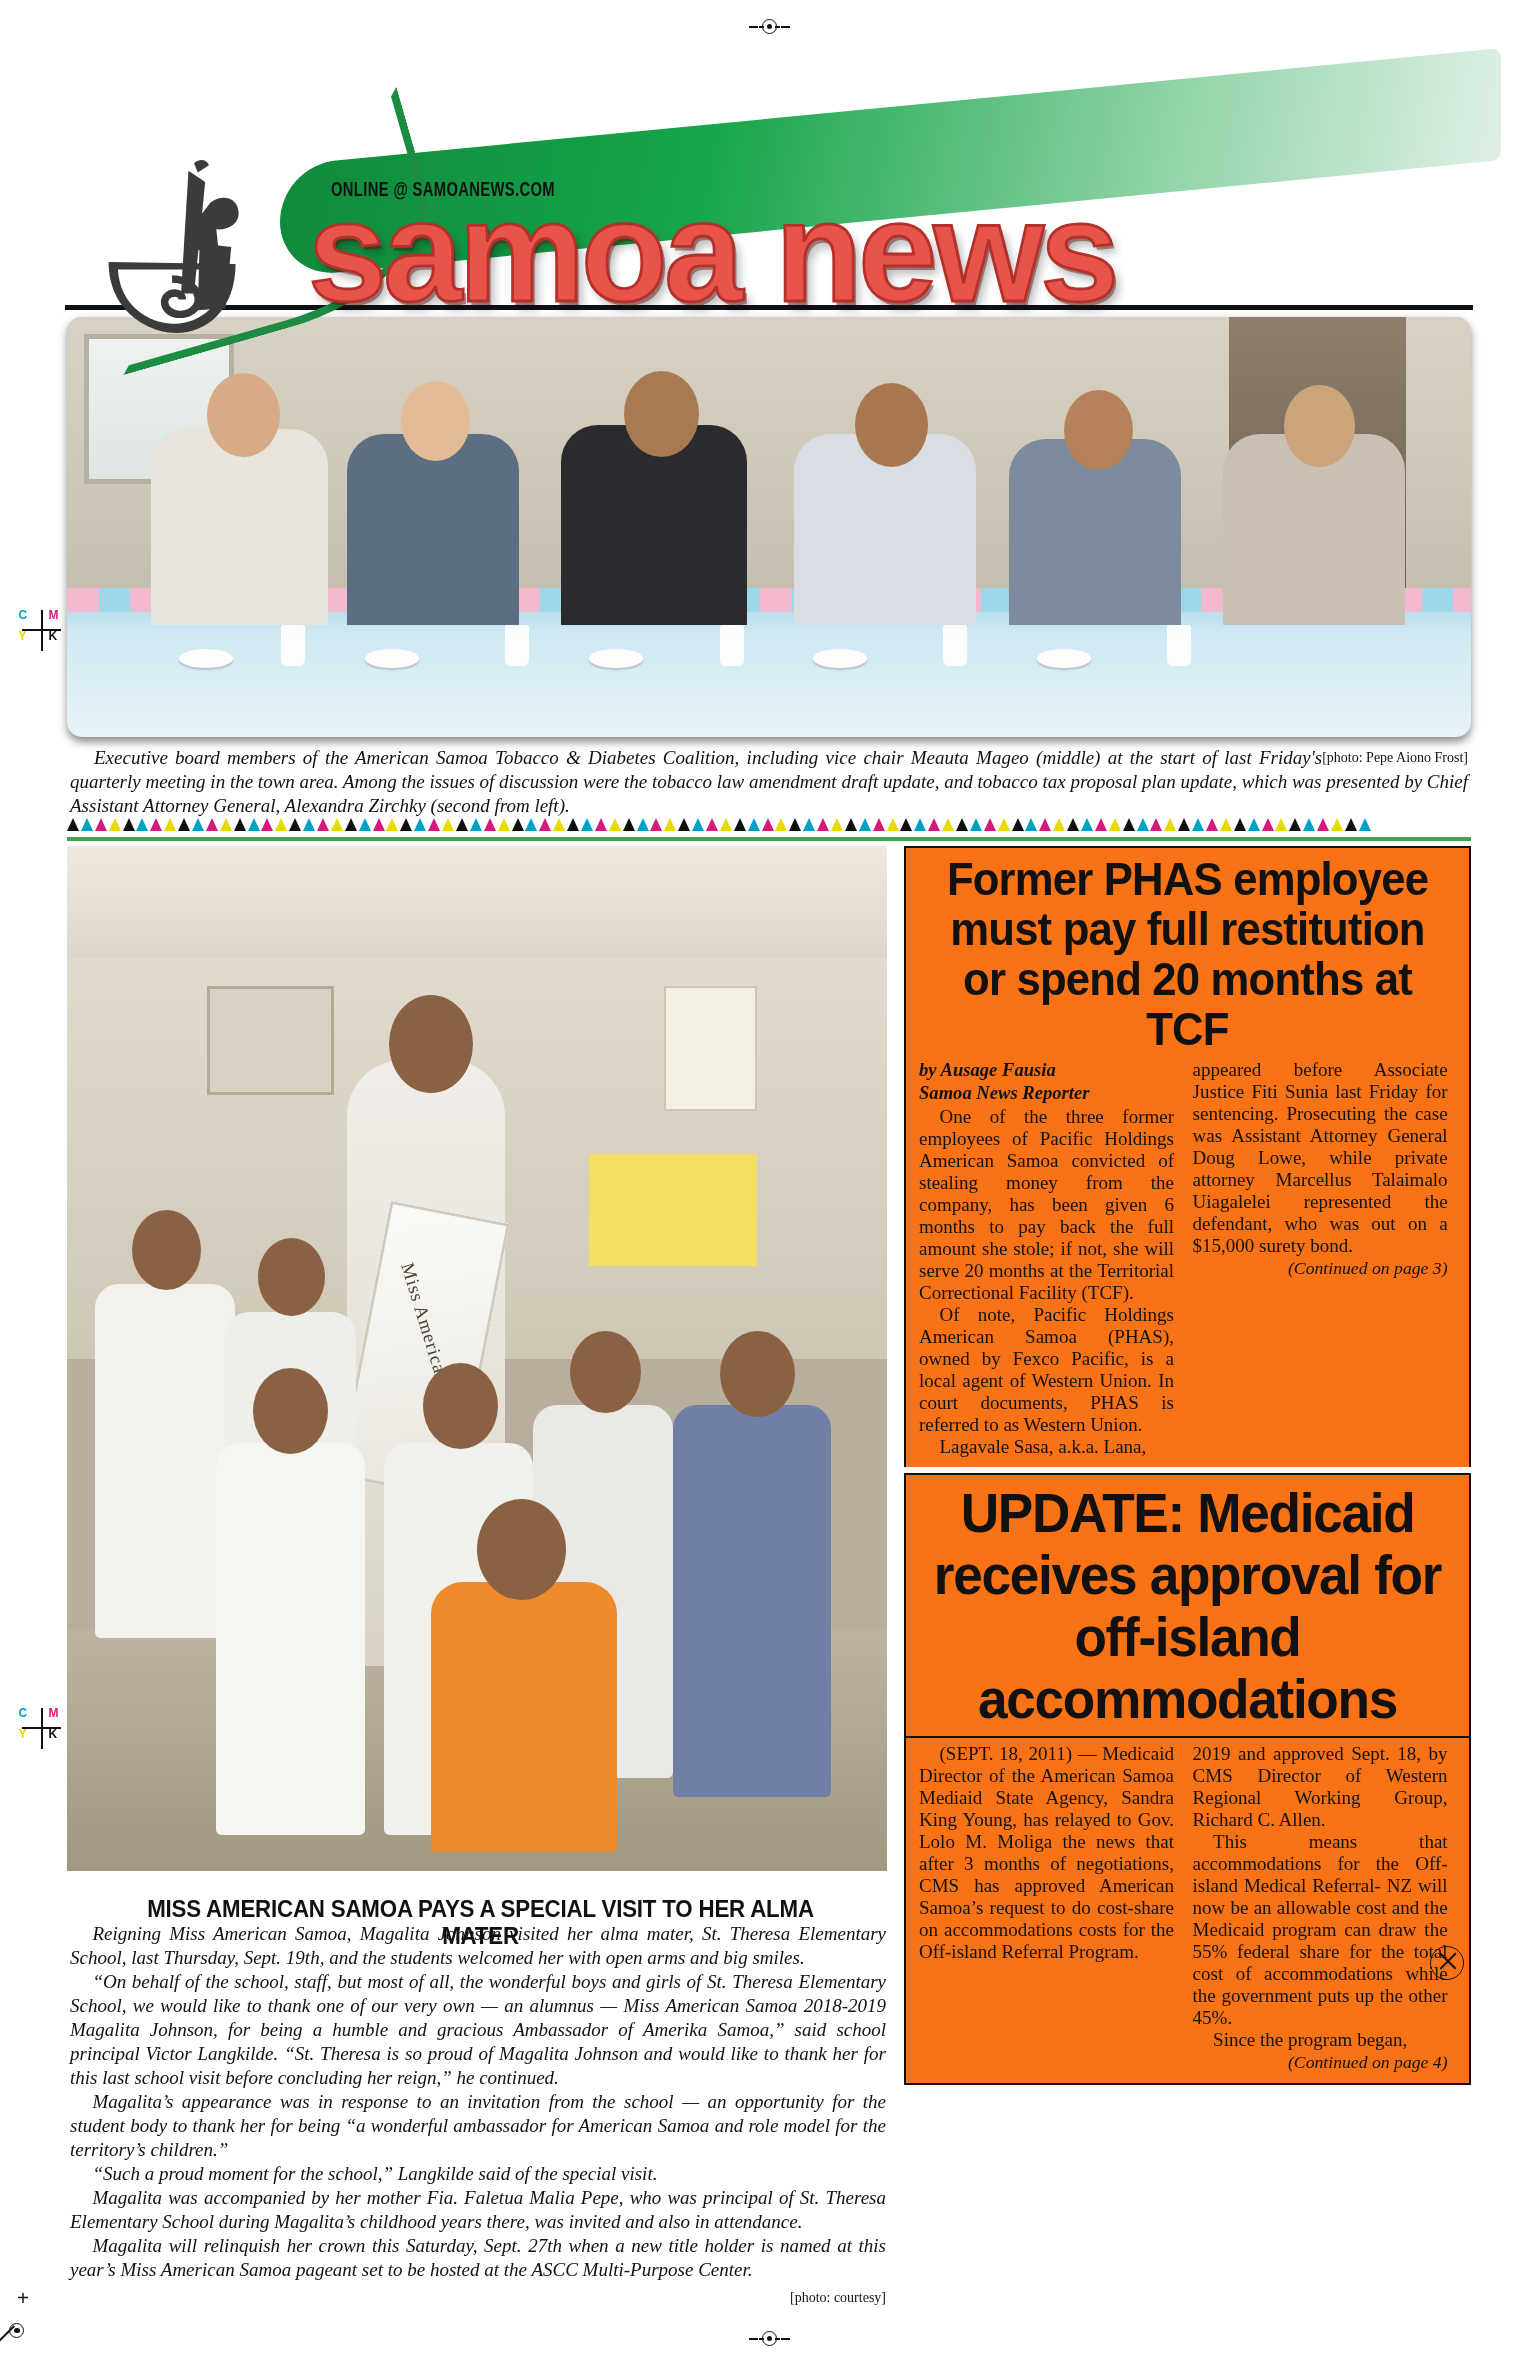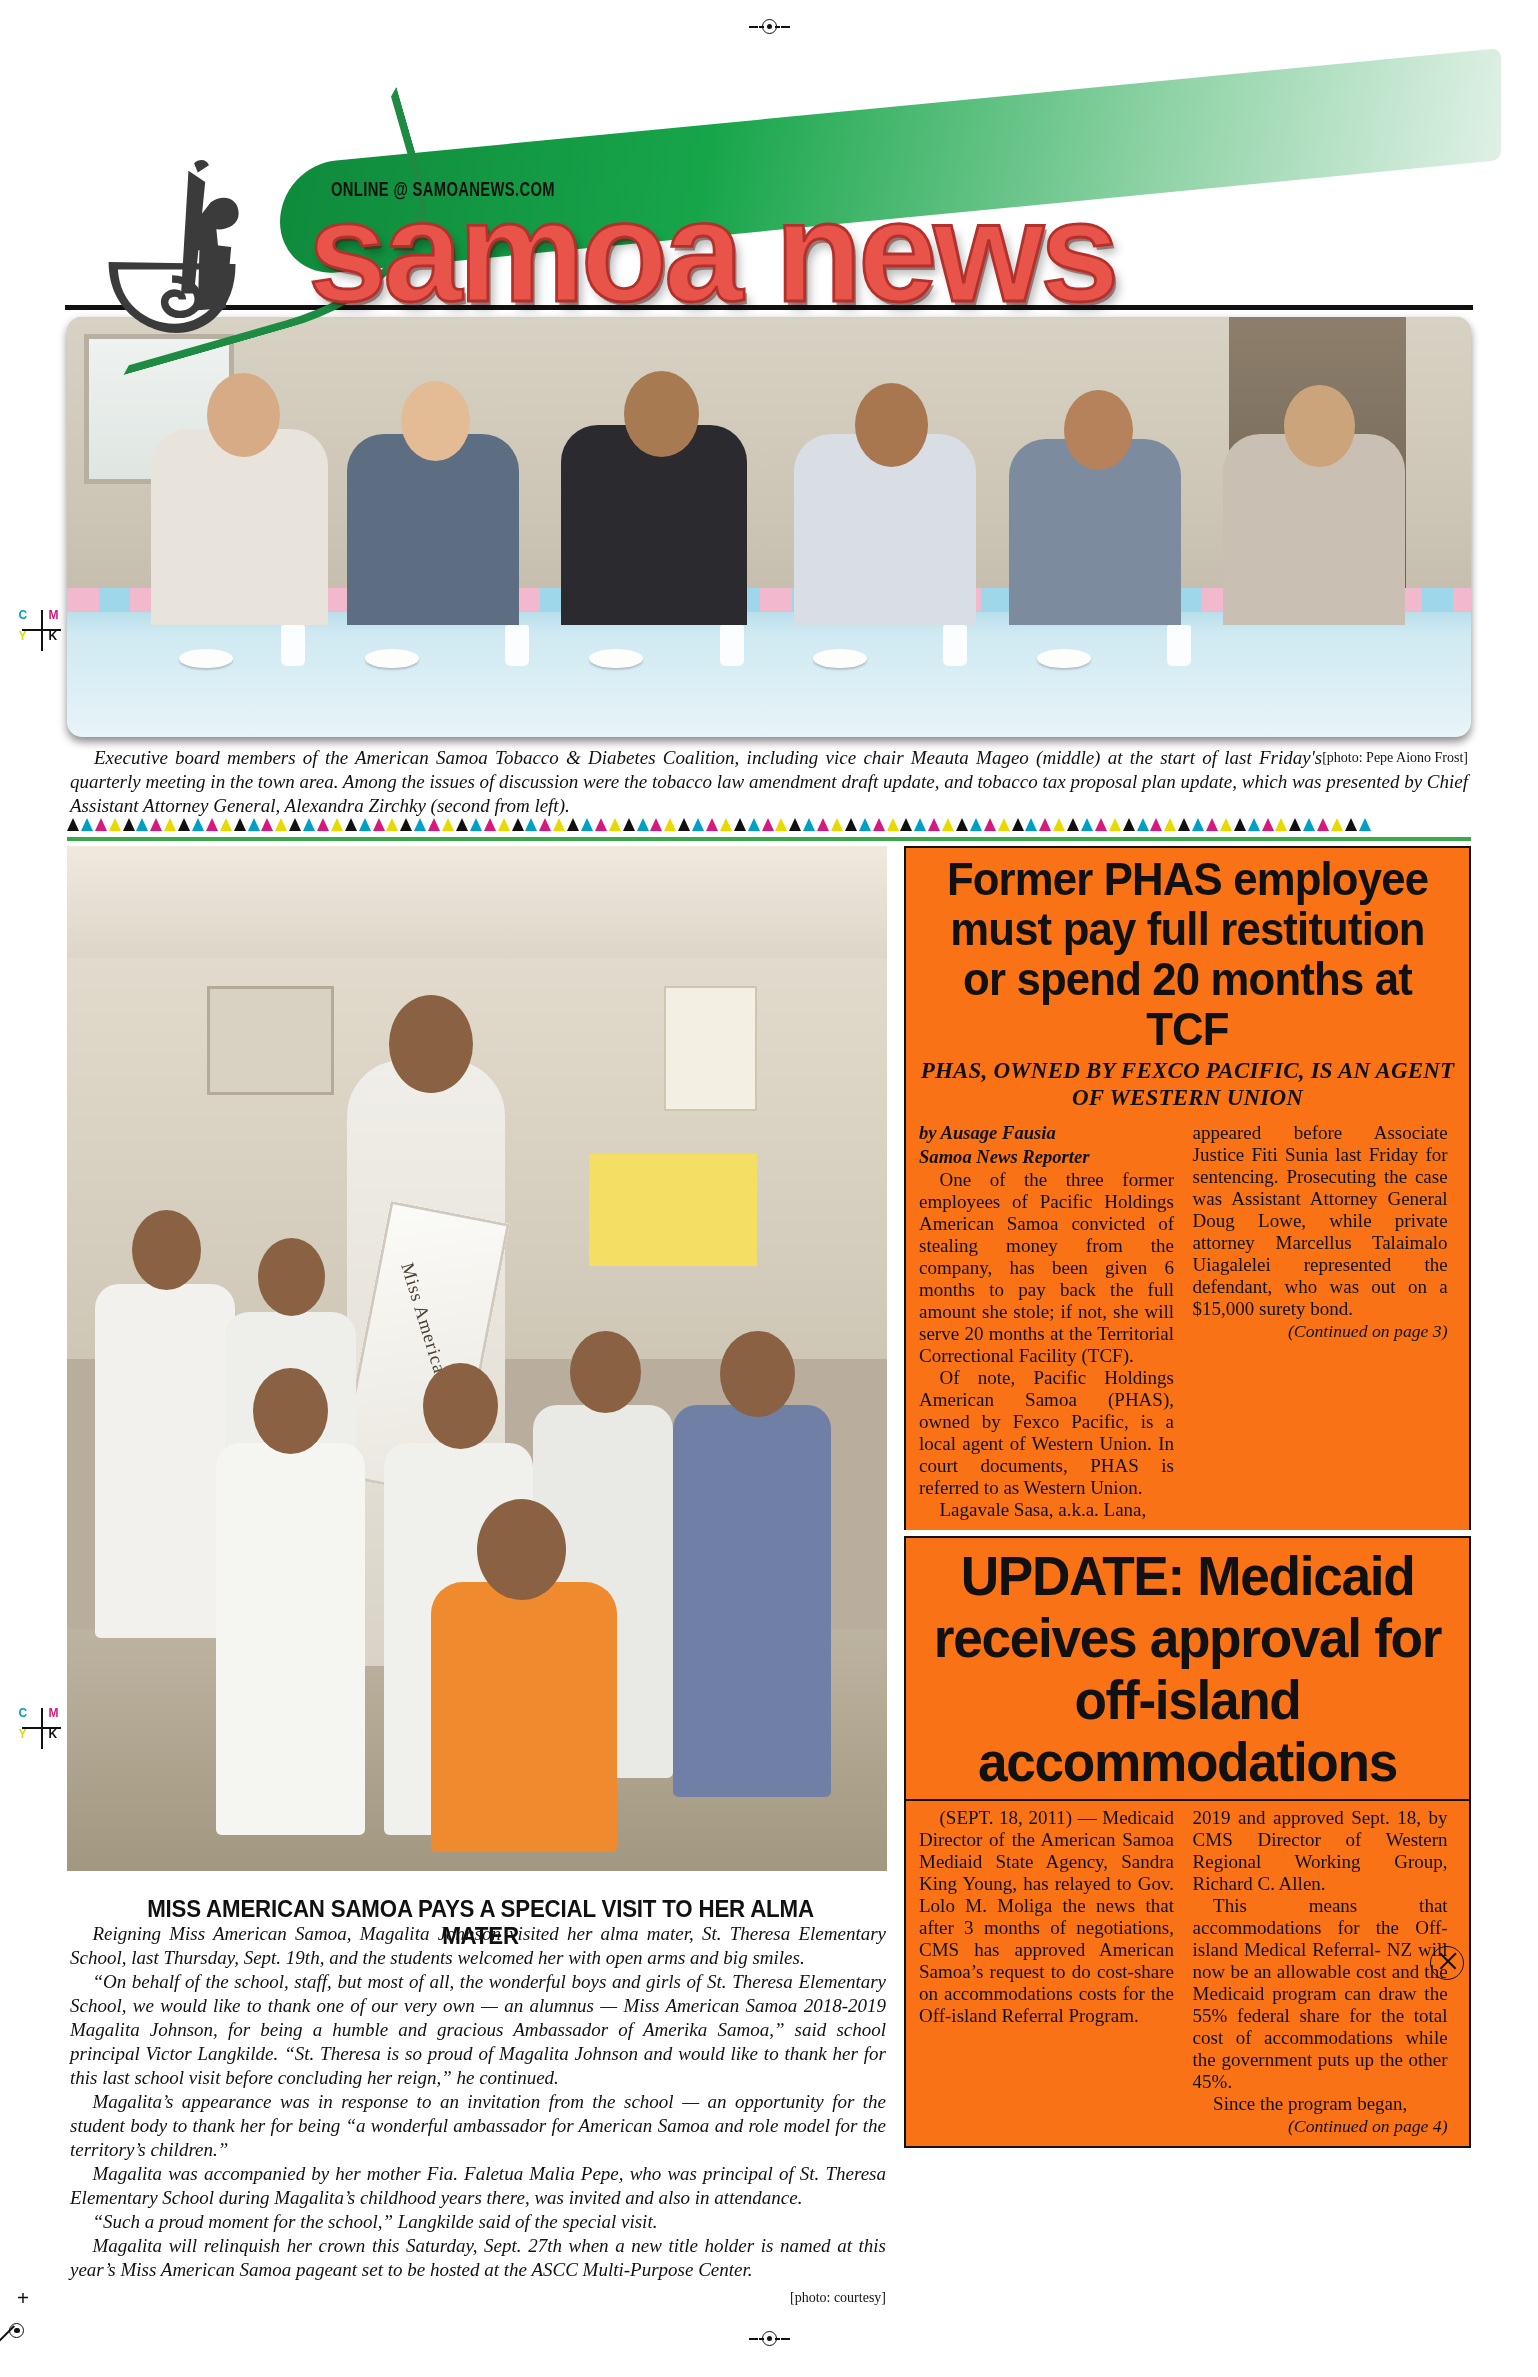--- a/index.html
+++ b/index.html
@@ -448,31 +448,30 @@
 
   <div class="lp-kid" style="left:364px; top:736px; width:186px; height:270px; background:#f08a2e; border-radius:32px 32px 5.6px 5.6px;"></div>
   <div class="lp-head" style="left:410px; top:653px; width:89px; height:101px;"></div>
 </div>
 
 <div class="misshead">MISS AMERICAN SAMOA PAYS A SPECIAL VISIT TO HER ALMA MATER</div>
 <div class="misstext" id="misstext">
     <p>Reigning Miss American Samoa, Magalita Johnson visited her alma mater, St. Theresa Elementary School, last Thursday, Sept. 19th, and the students welcomed her with open arms and big smiles.</p>
     <p>“On behalf of the school, staff, but most of all, the wonderful boys and girls of St. Theresa Elementary School, we would like to thank one of our very own — an alumnus — Miss American Samoa 2018-2019 Magalita Johnson, for being a humble and gracious Ambassador of Amerika Samoa,” said school principal Victor Langkilde. “St. Theresa is so proud of Magalita Johnson and would like to thank her for this last school visit before concluding her reign,” he continued.</p>
     <p>Magalita’s appearance was in response to an invitation from the school — an opportunity for the student body to thank her for being “a wonderful ambassador for American Samoa and role model for the territory’s children.”</p>
+    <p>“Such a proud moment for the school,” Langkilde said of the special visit.</p>
     <p>Magalita was accompanied by her mother Fia. Faletua Malia Pepe, who was principal of St. Theresa Elementary School during Magalita’s childhood years there, was invited and also in attendance.</p>
-    <p>“Such a proud moment for the school,” Langkilde said of the special visit.</p>
     <p>Magalita will relinquish her crown this Saturday, Sept. 27th when a new title holder is named at this year’s Miss American Samoa pageant set to be hosted at the ASCC Multi-Purpose Center.</p>
     <p class="credit">[photo: courtesy]</p>
   </div>
 
 <div id="rightcol">
 
   <div class="story-box" style="border-bottom:none;">
     <div class="hl-main">Former PHAS employee must pay full restitution or spend 20 months at TCF</div>
-    <div class="hl-kicker">PHAS, OWNED BY FEXCO PACIFIC, IS AN AGENT OF WESTERN UNION</div>
     <div class="cols2">
       <div class="col">
         <div class="byline">by Ausage Fausia</div>
         <div class="byline">Samoa News Reporter</div>
         <p>One of the three former employees of Pacific Holdings American Samoa convicted of stealing money from the company, has been given 6 months to pay back the full amount she stole; if not, she will serve 20 months at the Territorial Correctional Facility (TCF).</p>
         <p>Of note, Pacific Holdings American Samoa (PHAS), owned by Fexco Pacific, is a local agent of Western Union. In court documents, PHAS is referred to as Western Union.</p>
         <p>Lagavale Sasa, a.k.a. Lana,</p>
       </div>
       <div class="col">
         <p class="noindent">appeared before Associate Justice Fiti Sunia last Friday for sentencing. Prosecuting the case was Assistant Attorney General Doug Lowe, while private attorney Marcellus Talaimalo Uiagalelei represented the defendant, who was out on a $15,000 surety bond.</p>

